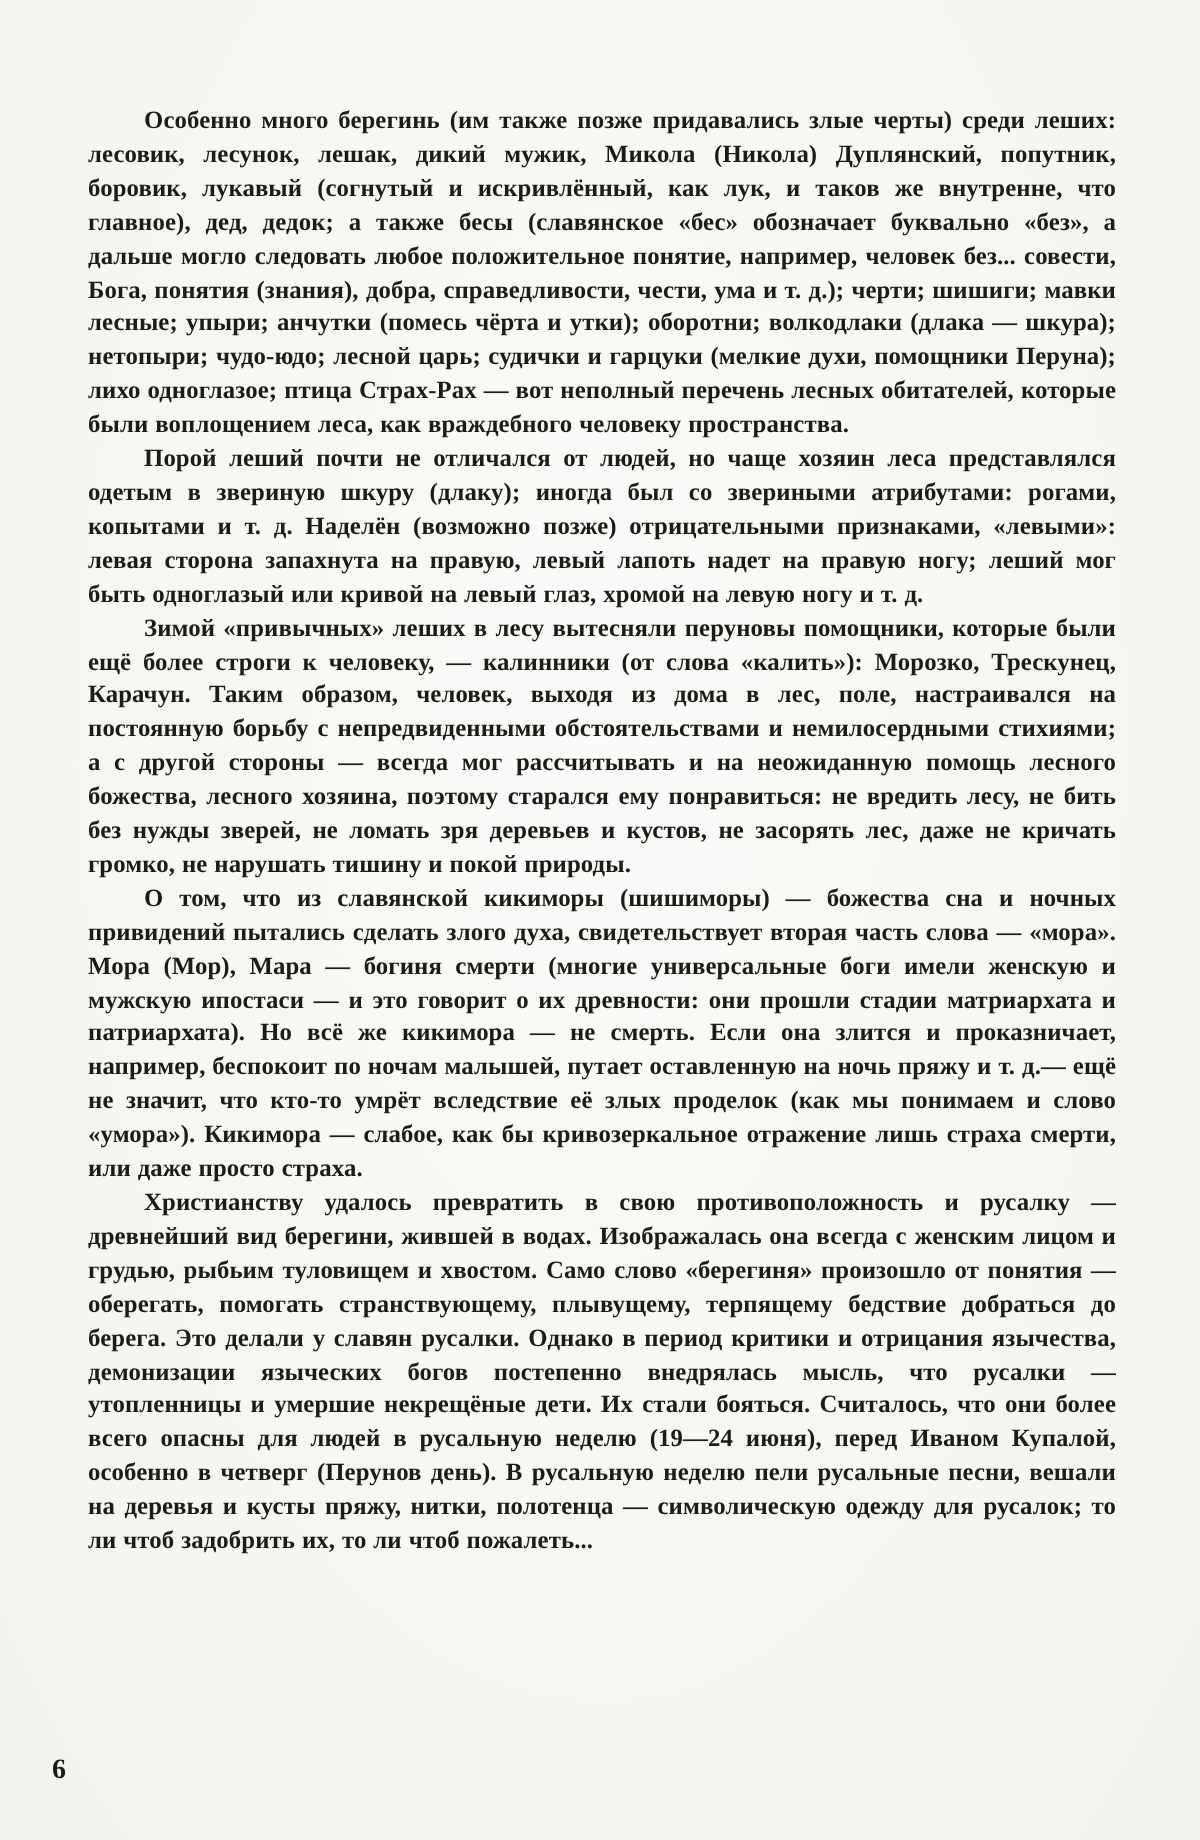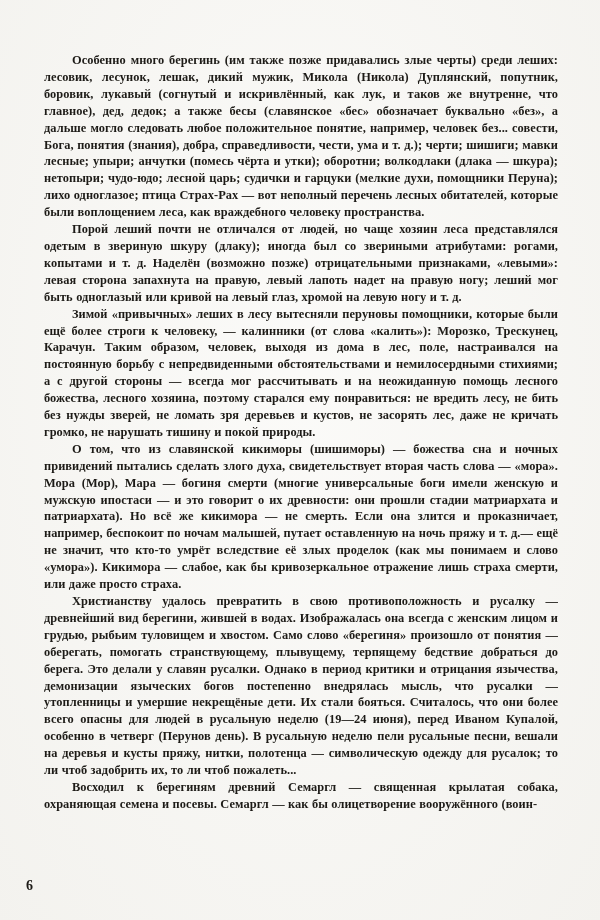--- a/index.html
+++ b/index.html
@@ -53,16 +53,15 @@
 </head>
 <body>
 
 <div class="page">
   <div class="text-block">
     <p class="para">Особенно много берегинь (им также позже придавались злые черты) среди леших: лесовик, лесунок, лешак, дикий мужик, Микола (Никола) Дуплянский, попутник, боровик, лукавый (согнутый и искривлённый, как лук, и таков же внутренне, что главное), дед, дедок; а также бесы (славянское «бес» обозначает буквально «без», а дальше могло следовать любое положительное понятие, например, человек без... совести, Бога, понятия (знания), добра, справедливости, чести, ума и т. д.); черти; шишиги; мавки лесные; упыри; анчутки (помесь чёрта и утки); оборотни; волкодлаки (длака — шкура); нетопыри; чудо-юдо; лесной царь; судички и гарцуки (мелкие духи, помощники Перуна); лихо одноглазое; птица Страх-Рах — вот неполный перечень лесных обитателей, которые были воплощением леса, как враждебного человеку пространства.</p>
     <p class="para">Порой леший почти не отличался от людей, но чаще хозяин леса представлялся одетым в звериную шкуру (длаку); иногда был со звериными атрибутами: рогами, копытами и т. д. Наделён (возможно позже) отрицательными признаками, «левыми»: левая сторона запахнута на правую, левый лапоть надет на правую ногу; леший мог быть одноглазый или кривой на левый глаз, хромой на левую ногу и т. д.</p>
     <p class="para">Зимой «привычных» леших в лесу вытесняли перуновы помощники, которые были ещё более строги к человеку, — калинники (от слова «калить»): Морозко, Трескунец, Карачун. Таким образом, человек, выходя из дома в лес, поле, настраивался на постоянную борьбу с непредвиденными обстоятельствами и немилосердными стихиями; а с другой стороны — всегда мог рассчитывать и на неожиданную помощь лесного божества, лесного хозяина, поэтому старался ему понравиться: не вредить лесу, не бить без нужды зверей, не ломать зря деревьев и кустов, не засорять лес, даже не кричать громко, не нарушать тишину и покой природы.</p>
     <p class="para">О том, что из славянской кикиморы (шишиморы) — божества сна и ночных привидений пытались сделать злого духа, свидетельствует вторая часть слова — «мора». Мора (Мор), Мара — богиня смерти (многие универсальные боги имели женскую и мужскую ипостаси — и это говорит о их древности: они прошли стадии матриархата и патриархата). Но всё же кикимора — не смерть. Если она злится и проказничает, например, беспокоит по ночам малышей, путает оставленную на ночь пряжу и т. д.— ещё не значит, что кто-то умрёт вследствие её злых проделок (как мы понимаем и слово «умора»). Кикимора — слабое, как бы кривозеркальное отражение лишь страха смерти, или даже просто страха.</p>
     <p class="para">Христианству удалось превратить в свою противоположность и русалку — древнейший вид берегини, жившей в водах. Изображалась она всегда с женским лицом и грудью, рыбьим туловищем и хвостом. Само слово «берегиня» произошло от понятия — оберегать, помогать странствующему, плывущему, терпящему бедствие добраться до берега. Это делали у славян русалки. Однако в период критики и отрицания язычества, демонизации языческих богов постепенно внедрялась мысль, что русалки — утопленницы и умершие некрещёные дети. Их стали бояться. Считалось, что они более всего опасны для людей в русальную неделю (19—24 июня), перед Иваном Купалой, особенно в четверг (Перунов день). В русальную неделю пели русальные песни, вешали на деревья и кусты пряжу, нитки, полотенца — символическую одежду для русалок; то ли чтоб задобрить их, то ли чтоб пожалеть...</p>
-    <p class="para">Восходил к берегиням древний Семаргл — священная крылатая собака, охраняющая семена и посевы. Семаргл — как бы олицетворение вооружённого (воин-</p>
   </div>
   <div class="page-number">6</div>
 </div>
 
 </body></html>

